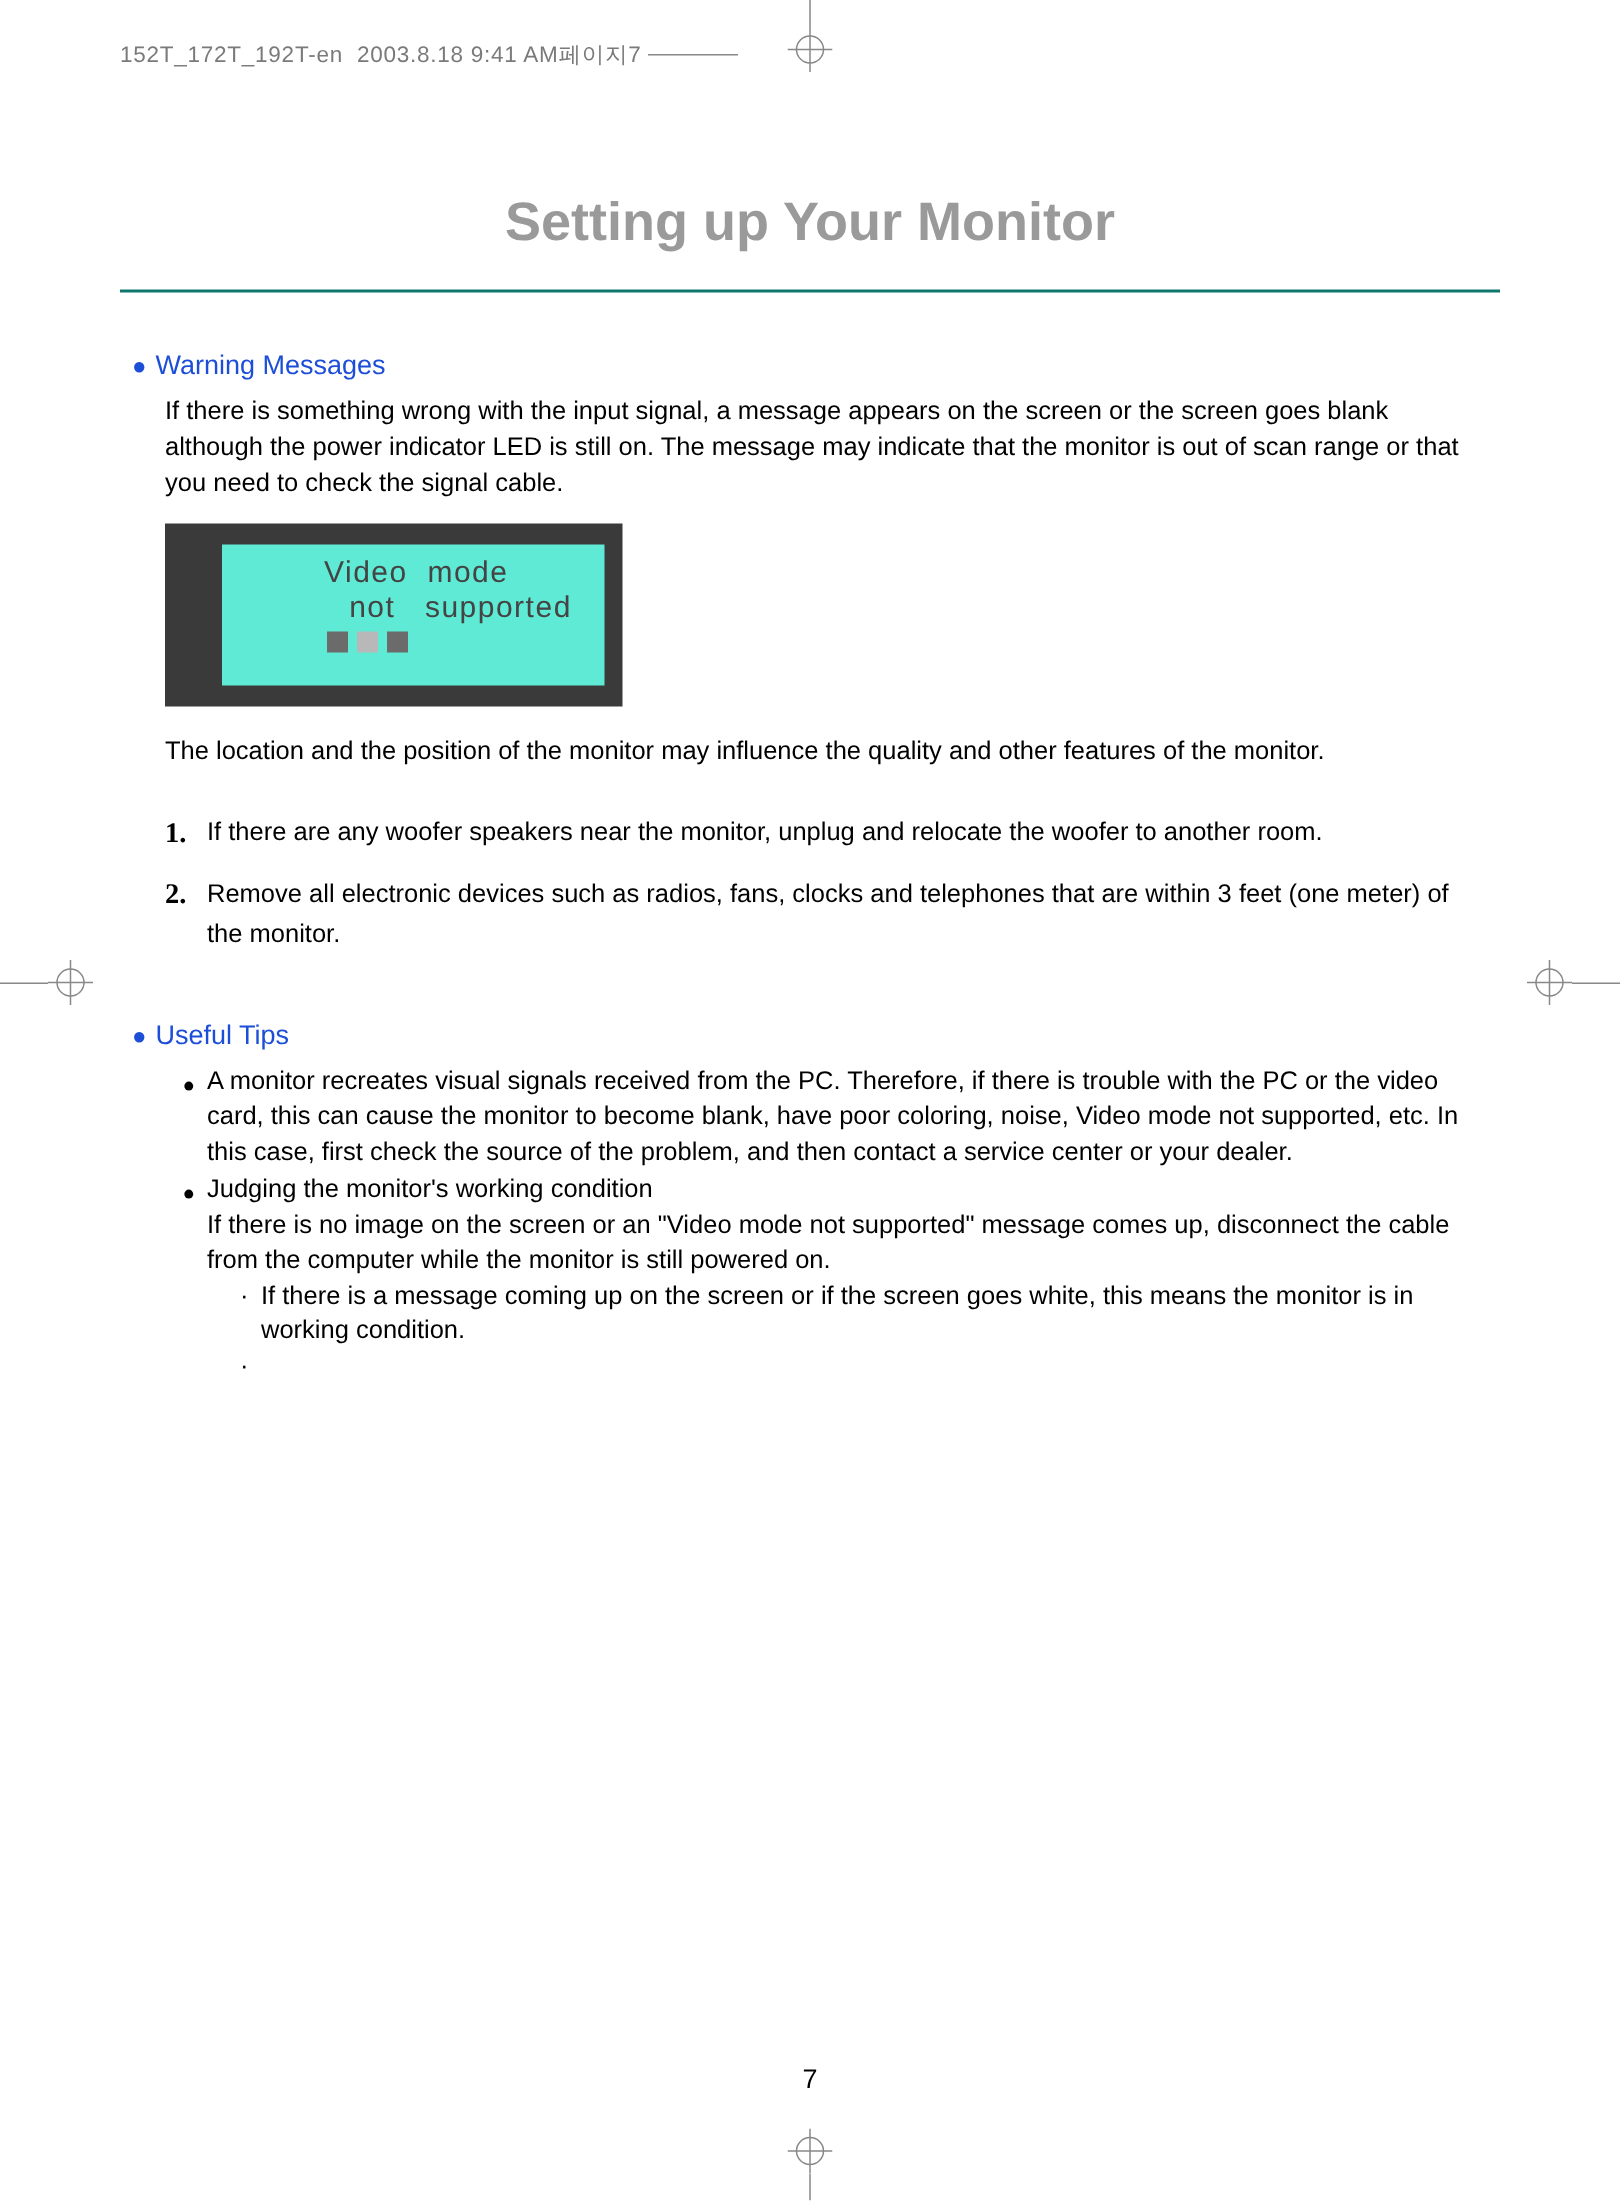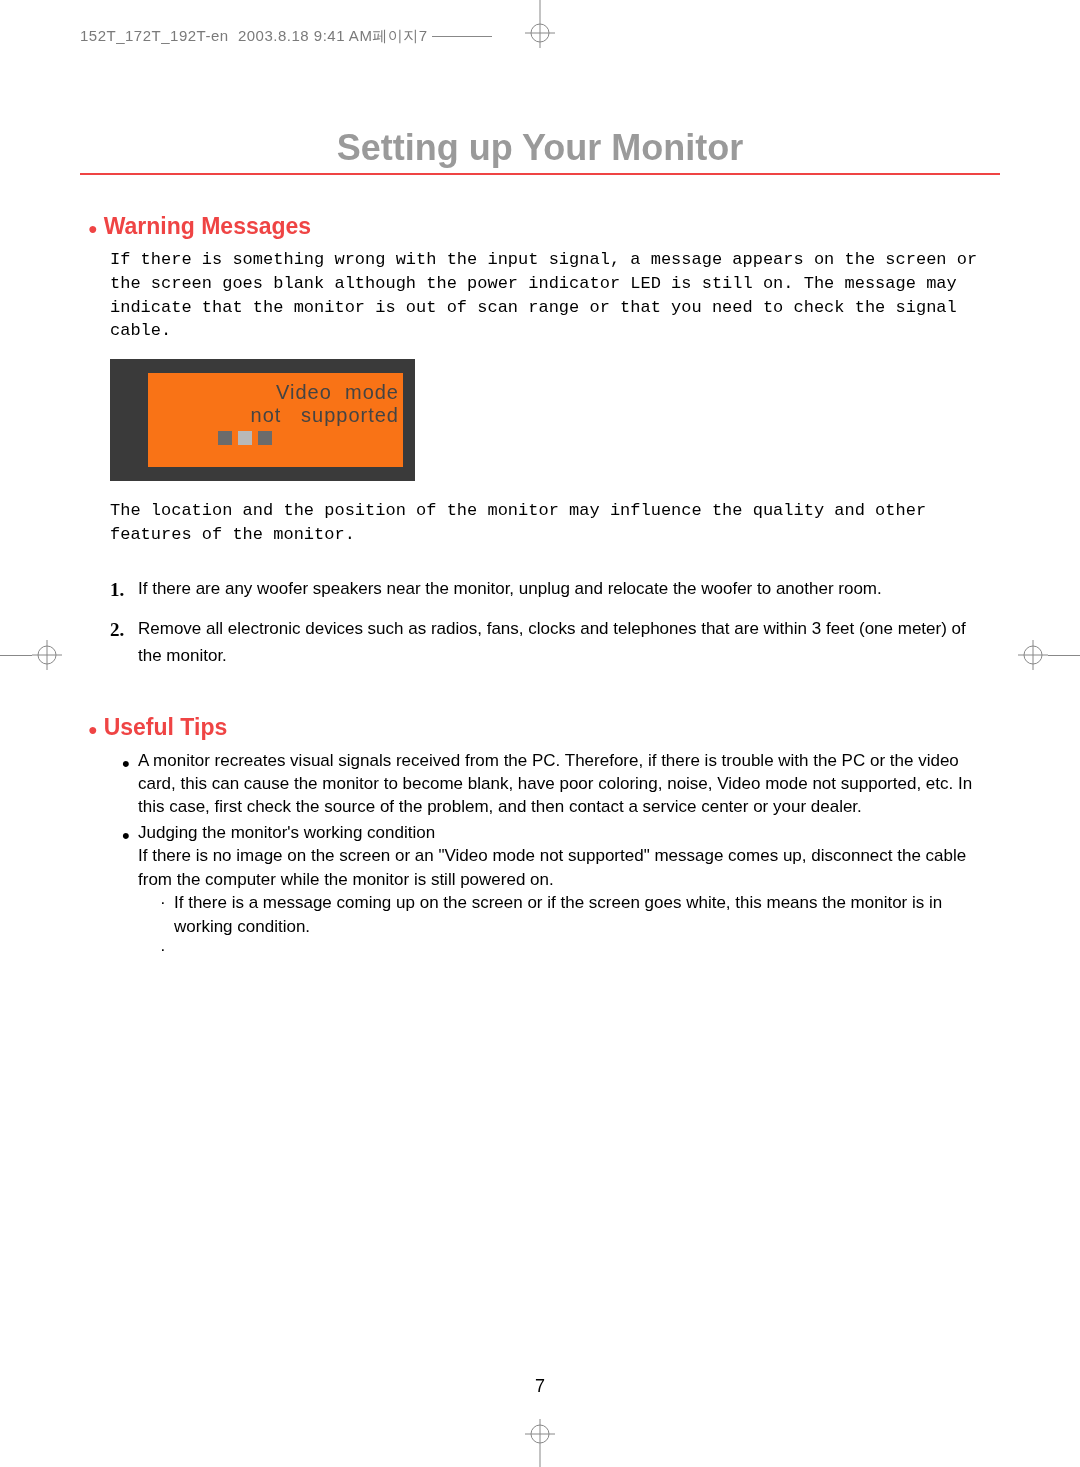--- a/index.html
+++ b/index.html
@@ -50,71 +50,70 @@
   .crop-line-v { position:absolute; width:1px; background:#888; left:50%; transform:translateX(-50%); }
   .crop-line-v.top { top:0; height:18px; }
   .crop-line-v.bottom { bottom:0; height:18px; }
   .crop-line-h { position:absolute; height:1px; background:#888; top:655px; width:32px;}
   .crop-line-h.left{ left:0;}
   .crop-line-h.right{ right:0;}
 
   
   .title-wrap {
     margin-top: 80px;
-    border-bottom: 2px solid #ef4444;
+    border-bottom: 2px solid #0f766e;
     text-align: center;
-    padding-bottom: 4px;
+    padding-bottom: 24px;
   }
   .title {
     font-size: 36px;
     font-weight: bold;
     color: #9a9a9a;
     font-family: Arial, sans-serif;
   }
 
   .content { margin-top: 38px; padding: 0 8px; }
 
   .sec-head {
-    font-size: 23px;
-    font-weight: bold;
-    color: #ef4444;
+    font-size: 18px;
+    font-weight: normal;
+    color: #1d4ed8;
     margin-bottom: 8px;
   }
   .sec-head::before {
     content: "\25CF";
     font-size: 16px;
     margin-right: 6px;
   }
 
   .body-text {
     font-size: 17px;
     line-height: 1.4;
     margin-left: 22px;
     color: #000;
-    font-family: Liberation Mono, monospace;
   }
   .para { margin-bottom: 8px; }
 
   
   .monitor-box {
     width: 305px;
     height: 122px;
     background: #3a3a3a;
     margin: 16px 0 18px 22px;
     position: relative;
   }
   .monitor-inner {
     position: absolute;
     left: 38px;
     top: 14px;
     right: 12px;
     bottom: 14px;
-    background: #f97316;
+    background: #5eead4;
     padding: 8px 4px;
-    text-align: right;
+    text-align: center;
   }
   .vm-line1 {
     font-size: 20px;
     color: #444;
     letter-spacing: 1px;
     margin-left: 4px;
     white-space: pre;
   }
   .vm-line2 {
     font-size: 20px;

